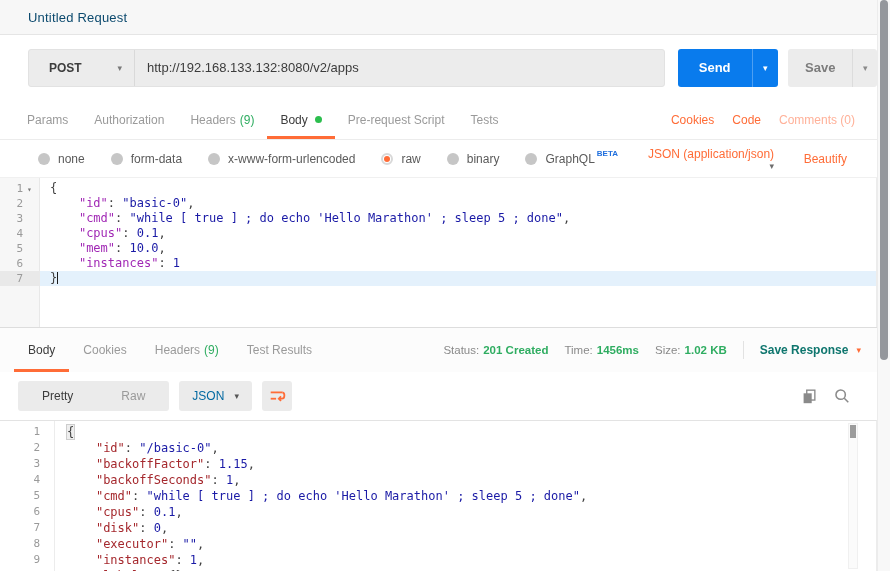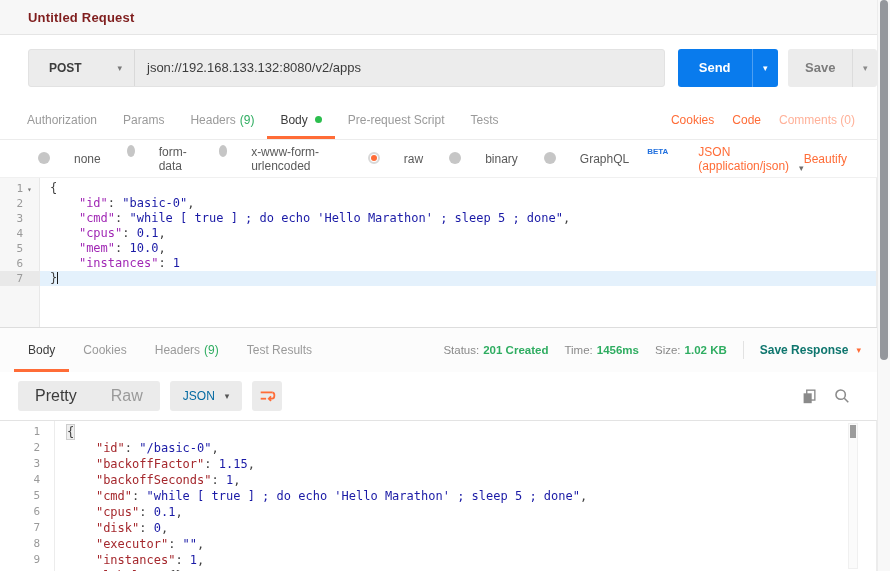--- a/index.html
+++ b/index.html
@@ -3,21 +3,21 @@
 <meta charset="utf-8">
 <style>
   * { margin:0; padding:0; box-sizing:border-box; }
   html,body { background:#ffffff; }
   body { font-family:"Liberation Sans", sans-serif; }
   .app { position:relative; width:890px; height:571px; background:#fff; overflow:hidden; }
 
   
   .top-header { position:absolute; top:0; left:0; width:877px; height:35px;
     background:#f7f7f7; border-bottom:1px solid #e5e5e5; display:flex; align-items:center; padding-left:28px; }
-  .page-title { font-size:13px; font-weight:700; color:#7f1d1d; letter-spacing:.2px; }
+  .page-title { font-size:13px; font-weight:400; color:#0c4a6e; letter-spacing:.2px; }
 
   
   .request-bar { position:absolute; top:35px; left:0; width:877px; height:65px;
     background:#fff; display:flex; align-items:center; }
   .url-group { margin-left:28px; width:640px; height:38px; background:#ececec;
     border:1px solid #e2e2e2; border-radius:3px; display:flex; align-items:center; }
   .method-select { width:106px; height:100%; display:flex; align-items:center; padding-left:20px;
     cursor:pointer; border-right:1px solid #d9d9d9; }
   .method-select .mlabel { font-size:12px; font-weight:700; color:#3d3d3d; }
   .method-select .caret { margin-left:auto; margin-right:12px; font-size:9px; color:#7a7a7a; }
@@ -39,28 +39,28 @@
   .tab.active { color:#3c3c3c; font-weight:400; box-shadow:inset 0 -3px 0 #ff6c37; }
   .tab .count { color:#2fad61; margin-left:4px; }
   .tab .dot { width:7px; height:7px; border-radius:50%; background:#2cbe4e; margin-left:7px; }
   .tab-bar .right-links { margin-left:auto; display:flex; align-items:center; gap:18px; padding-right:22px; }
   .rlink { font-size:12px; color:#ff6c37; cursor:pointer; }
   .rlink.muted { color:#ffb199; }
 
   
   .type-bar { position:absolute; top:140px; left:0; width:877px; height:38px;
     border-bottom:1px solid #f0f0f0; display:flex; align-items:center; padding-left:38px; background:#fff; }
-  .radio-item { display:flex; margin-right:26px; cursor:pointer;gap:16px; }
+  .radio-item { display:flex; align-items:center; margin-right:26px; cursor:pointer; }
   .radio-dot { width:12px; height:12px; border-radius:50%; background:#c6c6c6; margin-right:8px; }
   .radio-item.selected .radio-dot { background:#fff; border:2px solid #d8d8d8; position:relative; }
   .radio-item.selected .radio-dot::after { content:""; position:absolute; left:1px; top:1px; width:6px; height:6px;
     border-radius:50%; background:#ff6c37; }
   .radio-label { font-size:12px; color:#5a5a5a; }
   .beta-badge { font-size:8px; font-weight:700; color:#1f6fde; margin-left:2px; position:relative; top:-5px; }
-  .content-type { display:flex; align-items:flex-end; margin-left:4px; cursor:pointer; }
+  .content-type { display:flex; align-items:flex-end; margin-left:4px; cursor:pointer;flex-direction:column; }
   .content-type .ct-label { font-size:12px; color:#ff6c37; }
   .content-type .caret { font-size:9px; color:#6d6d6d; margin-left:9px; }
   .beautify { margin-left:auto; margin-right:30px; font-size:12px; color:#ff6c37; cursor:pointer; }
 
   
   .editor { font-family:"DejaVu Sans Mono", monospace; font-size:12px; position:relative; background:#fff; }
   .ed-row { display:flex; position:relative; }
   .ed-row .gut { flex:none; text-align:right; color:#9a9a9a; }
   .ed-row .code { flex:1; white-space:pre; color:#3f3f3f; }
   .t-k {}
@@ -96,21 +96,21 @@
   .meta-pair .val { color:#2fad61; font-weight:700; margin-left:4px; }
   .meta-divider { width:1px; height:18px; background:#e2e2e2; }
   .save-response { display:flex; align-items:center; cursor:pointer; }
   .save-response .sr-label { font-size:12px; font-weight:700; color:#0f766e; }
   .save-response .caret { font-size:9px; color:#ff6c37; margin-left:8px; }
 
   
   .resp-toolbar { position:absolute; top:372px; left:0; width:877px; height:48px;
     background:#fff; display:flex; align-items:center; padding-left:18px; }
   .segmented { height:30px; background:#ebebeb; border-radius:3px; display:flex; align-items:stretch; }
-  .seg { display:flex; align-items:center; padding:0 17px; font-size:16px; color:#9a9a9a; cursor:pointer; }
+  .seg { display:flex; align-items:center; padding:0 24px; font-size:12px; color:#9a9a9a; cursor:pointer; }
   .seg.active { color:#3c3c3c; }
   .json-dd { margin-left:10px; height:30px; background:#ebebeb; border-radius:3px;
     display:flex; align-items:center; padding:0 13px; cursor:pointer; }
   .json-dd .jd-label { font-size:12px; color:#0369a1; }
   .json-dd .caret { font-size:9px; color:#555; margin-left:10px; }
   .wrap-btn { margin-left:10px; width:30px; height:30px; background:#ebebeb; border-radius:3px;
     display:flex; align-items:center; justify-content:center; cursor:pointer; }
   .tool-icons { margin-left:auto; display:flex; align-items:center; gap:15px; padding-right:26px; }
   .icon-btn { cursor:pointer; display:flex; }
 
@@ -142,21 +142,21 @@
   <header class="top-header">
     <div class="page-title">Untitled Request</div>
   </header>
 
   <div class="request-bar">
     <div class="url-group">
       <div class="method-select">
         <span class="mlabel">POST</span>
         <span class="caret">▾</span>
       </div>
-      <div class="url-field">json://192.168.133.132:8080/v2/apps</div>
+      <div class="url-field">http://192.168.133.132:8080/v2/apps</div>
     </div>
     <div class="send-group">
       <div class="send-main">
         <span>Send</span>
       </div>
       <div class="send-caret">
         <span>▾</span>
       </div>
     </div>
     <div class="save-group">
@@ -164,24 +164,24 @@
         <span>Save</span>
       </div>
       <div class="save-caret">
         <span>▾</span>
       </div>
     </div>
   </div>
 
   <nav class="tab-bar">
     <div class="tab">
+      <span>Params</span>
+    </div>
+    <div class="tab">
       <span>Authorization</span>
-    </div>
-    <div class="tab">
-      <span>Params</span>
     </div>
     <div class="tab">
       <span>Headers</span>
       <span class="count">(9)</span>
     </div>
     <div class="tab active">
       <span>Body</span>
       <span class="dot"></span>
     </div>
     <div class="tab">

